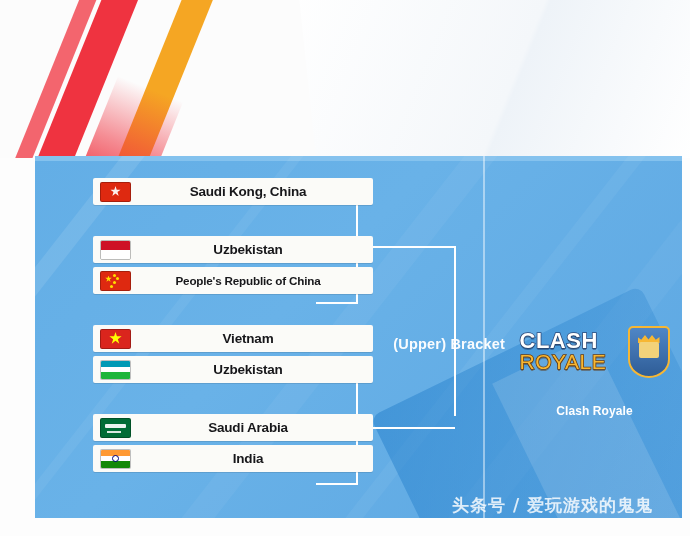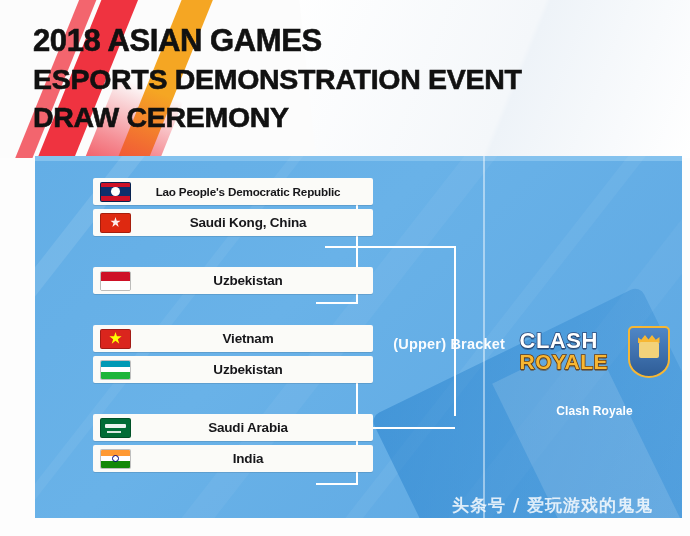--- a/index.html
+++ b/index.html
@@ -103,21 +103,21 @@
 
   
   .bracket-label{position:absolute;left:310px;top:180px;width:160px;text-align:right;
     color:#ffffff;font-size:14.5px;font-weight:bold;letter-spacing:.2px;opacity:.97;}
   .vdiv{position:absolute;left:448px;top:0;width:2px;height:362px;background:rgba(255,255,255,.45);}
   .logo-wrap{position:absolute;left:472px;top:126px;width:175px;text-align:center;margin-top:44px;}
   .cr-logo{position:relative;display:inline-block;width:150px;height:62px;}
   .cr-text{position:absolute;left:0;top:4px;width:108px;text-align:left;}
   .cr-clash{font-size:22px;font-weight:bold;color:#ffffff;letter-spacing:.5px;line-height:21px;
     -webkit-text-stroke:1.6px #2d4a7a;paint-order:stroke fill;text-shadow:0 2px 0 rgba(25,45,80,.45);}
-  .cr-royale{font-size:21px;font-weight:bold;color:#f7b733;letter-spacing:.5px;line-height:22px;
+  .cr-royale{font-size:21px;font-weight:normal;color:#f7b733;letter-spacing:.5px;line-height:22px;
     -webkit-text-stroke:1.6px #6a3d0f;paint-order:stroke fill;text-shadow:0 2px 0 rgba(90,50,15,.45);}
   .cr-shield{position:absolute;right:0;top:0;width:42px;height:52px;
     background:linear-gradient(180deg,#4f86c6,#2f5d97);
     border:2.5px solid #f7b733;border-radius:5px 5px 50% 50%/5px 5px 36% 36%;box-sizing:border-box;}
   .cr-shield .king{position:absolute;left:50%;top:14px;width:20px;height:16px;margin-left:-10px;
     background:#f2d27a;border-radius:2px;}
   .cr-shield .crown{position:absolute;left:50%;top:7px;width:22px;height:8px;margin-left:-11px;background:#f7b733;
     clip-path:polygon(0 100%,0 25%,17% 60%,34% 0,50% 55%,66% 0,83% 60%,100% 25%,100% 100%);}
   .logo-caption{margin-top:12px;color:#ffffff;font-size:12px;font-weight:bold;letter-spacing:.1px;}
 
@@ -131,25 +131,20 @@
 
 <div id="stage">
 
   <div class="header-zone">
     <div class="hdr-diag"></div>
     <div class="ribbon red2"></div>
     <div class="ribbon red"></div>
     <div class="ribbon orange"></div>
     <div class="ribbon-fade"></div>
 
-    <div class="title-block">
-      <div class="title-line l1">2018 ASIAN GAMES</div>
-      <div class="title-line l2">ESPORTS DEMONSTRATION EVENT</div>
-      <div class="title-line l3">DRAW CEREMONY</div>
-    </div>
   </div>
 
   <div class="panel">
     <div class="panel-top-hi"></div>
     <div class="panel-streak ps1"></div>
     <div class="panel-streak ps2"></div>
     <div class="panel-streak ps3"></div>
     <div class="panel-streak ps4"></div>
     <div class="panel-streak ps5"></div>
     <div class="panel-blob"></div>
@@ -169,38 +164,39 @@
         <path d="M281 328 H322 V272"></path>
 
         <path d="M322 272 H420"></path>
       </g>
     </svg>
 
     <div class="teams">
 
       <div class="pair">
         <div class="team-row">
-          <span class="flag f-lao">
-              <i></i>
-            </span>
-          <span class="tname small">Lao People's Democratic Republic</span>
-        </div>
-        <div class="team-row">
           <span class="flag f-hk">
               <i></i>
             </span>
           <span class="tname">Saudi Kong, China</span>
         </div>
       </div>
       <div class="pair-gap"></div>
 
       <div class="pair">
         <div class="team-row">
           <span class="flag f-id"></span>
           <span class="tname">Uzbekistan</span>
+        </div>
+        <div class="team-row">
+          <span class="flag f-cn">
+              <i></i>
+              <b></b>
+            </span>
+          <span class="tname small">People's Republic of China</span>
         </div>
       </div>
       <div class="pair-gap"></div>
 
       <div class="pair">
         <div class="team-row">
           <span class="flag f-vn">
               <i></i>
             </span>
           <span class="tname">Vietnam</span>

